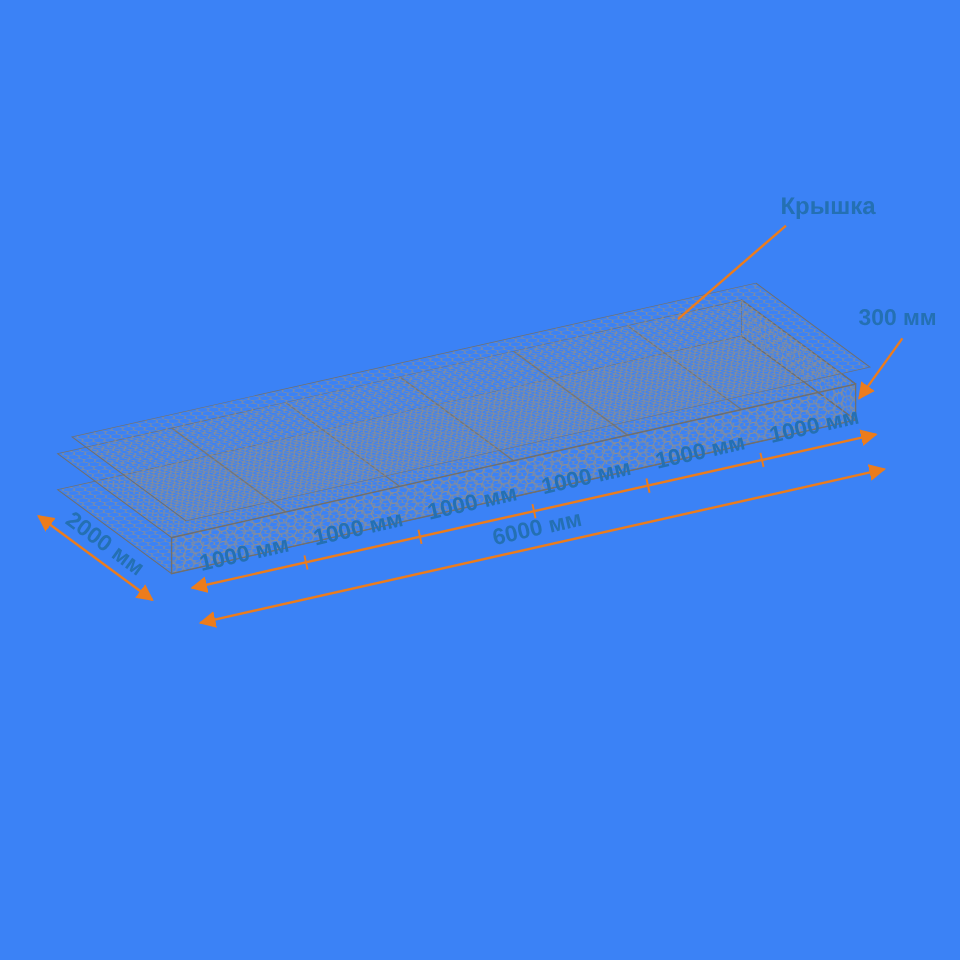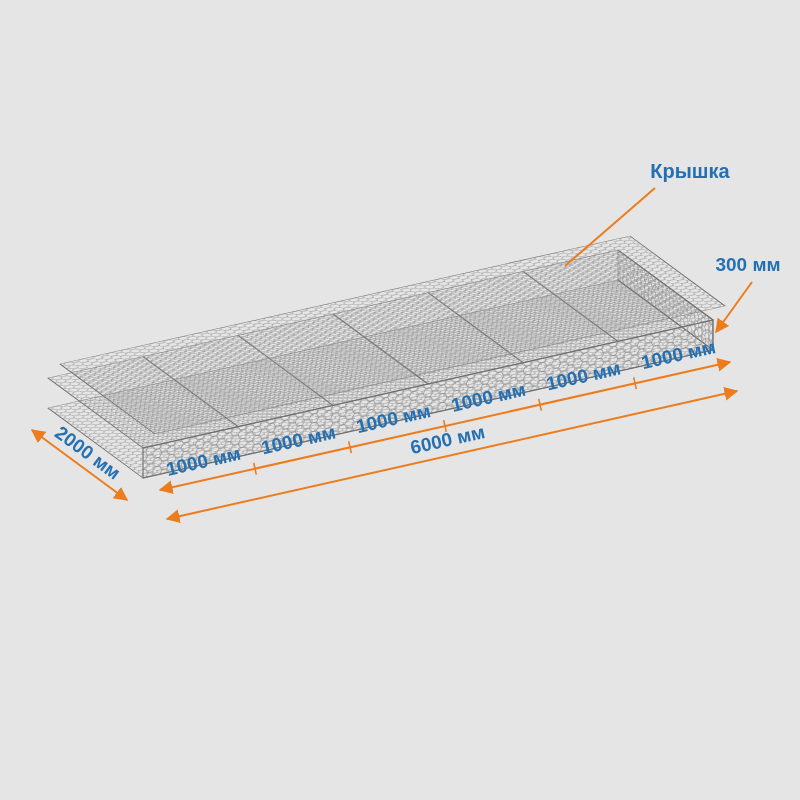--- a/index.html
+++ b/index.html
@@ -8,21 +8,21 @@
     width: 800px;
     height: 800px;
     background: #ffffff;
     font-family: "Liberation Sans", sans-serif;
     overflow: hidden;
   }
   .stage {
     position: relative;
     width: 800px;
     height: 800px;
-    background: #e5e5e5;
+    background: #3b82f6;
   }
   svg { display: block; }
   .lbl {
     fill: #2470B3;
     font-family: "Liberation Sans", sans-serif;
     font-weight: bold;
     font-size: 19px;
   }
   .lbl-big { font-size: 20px; }
   .dim {

